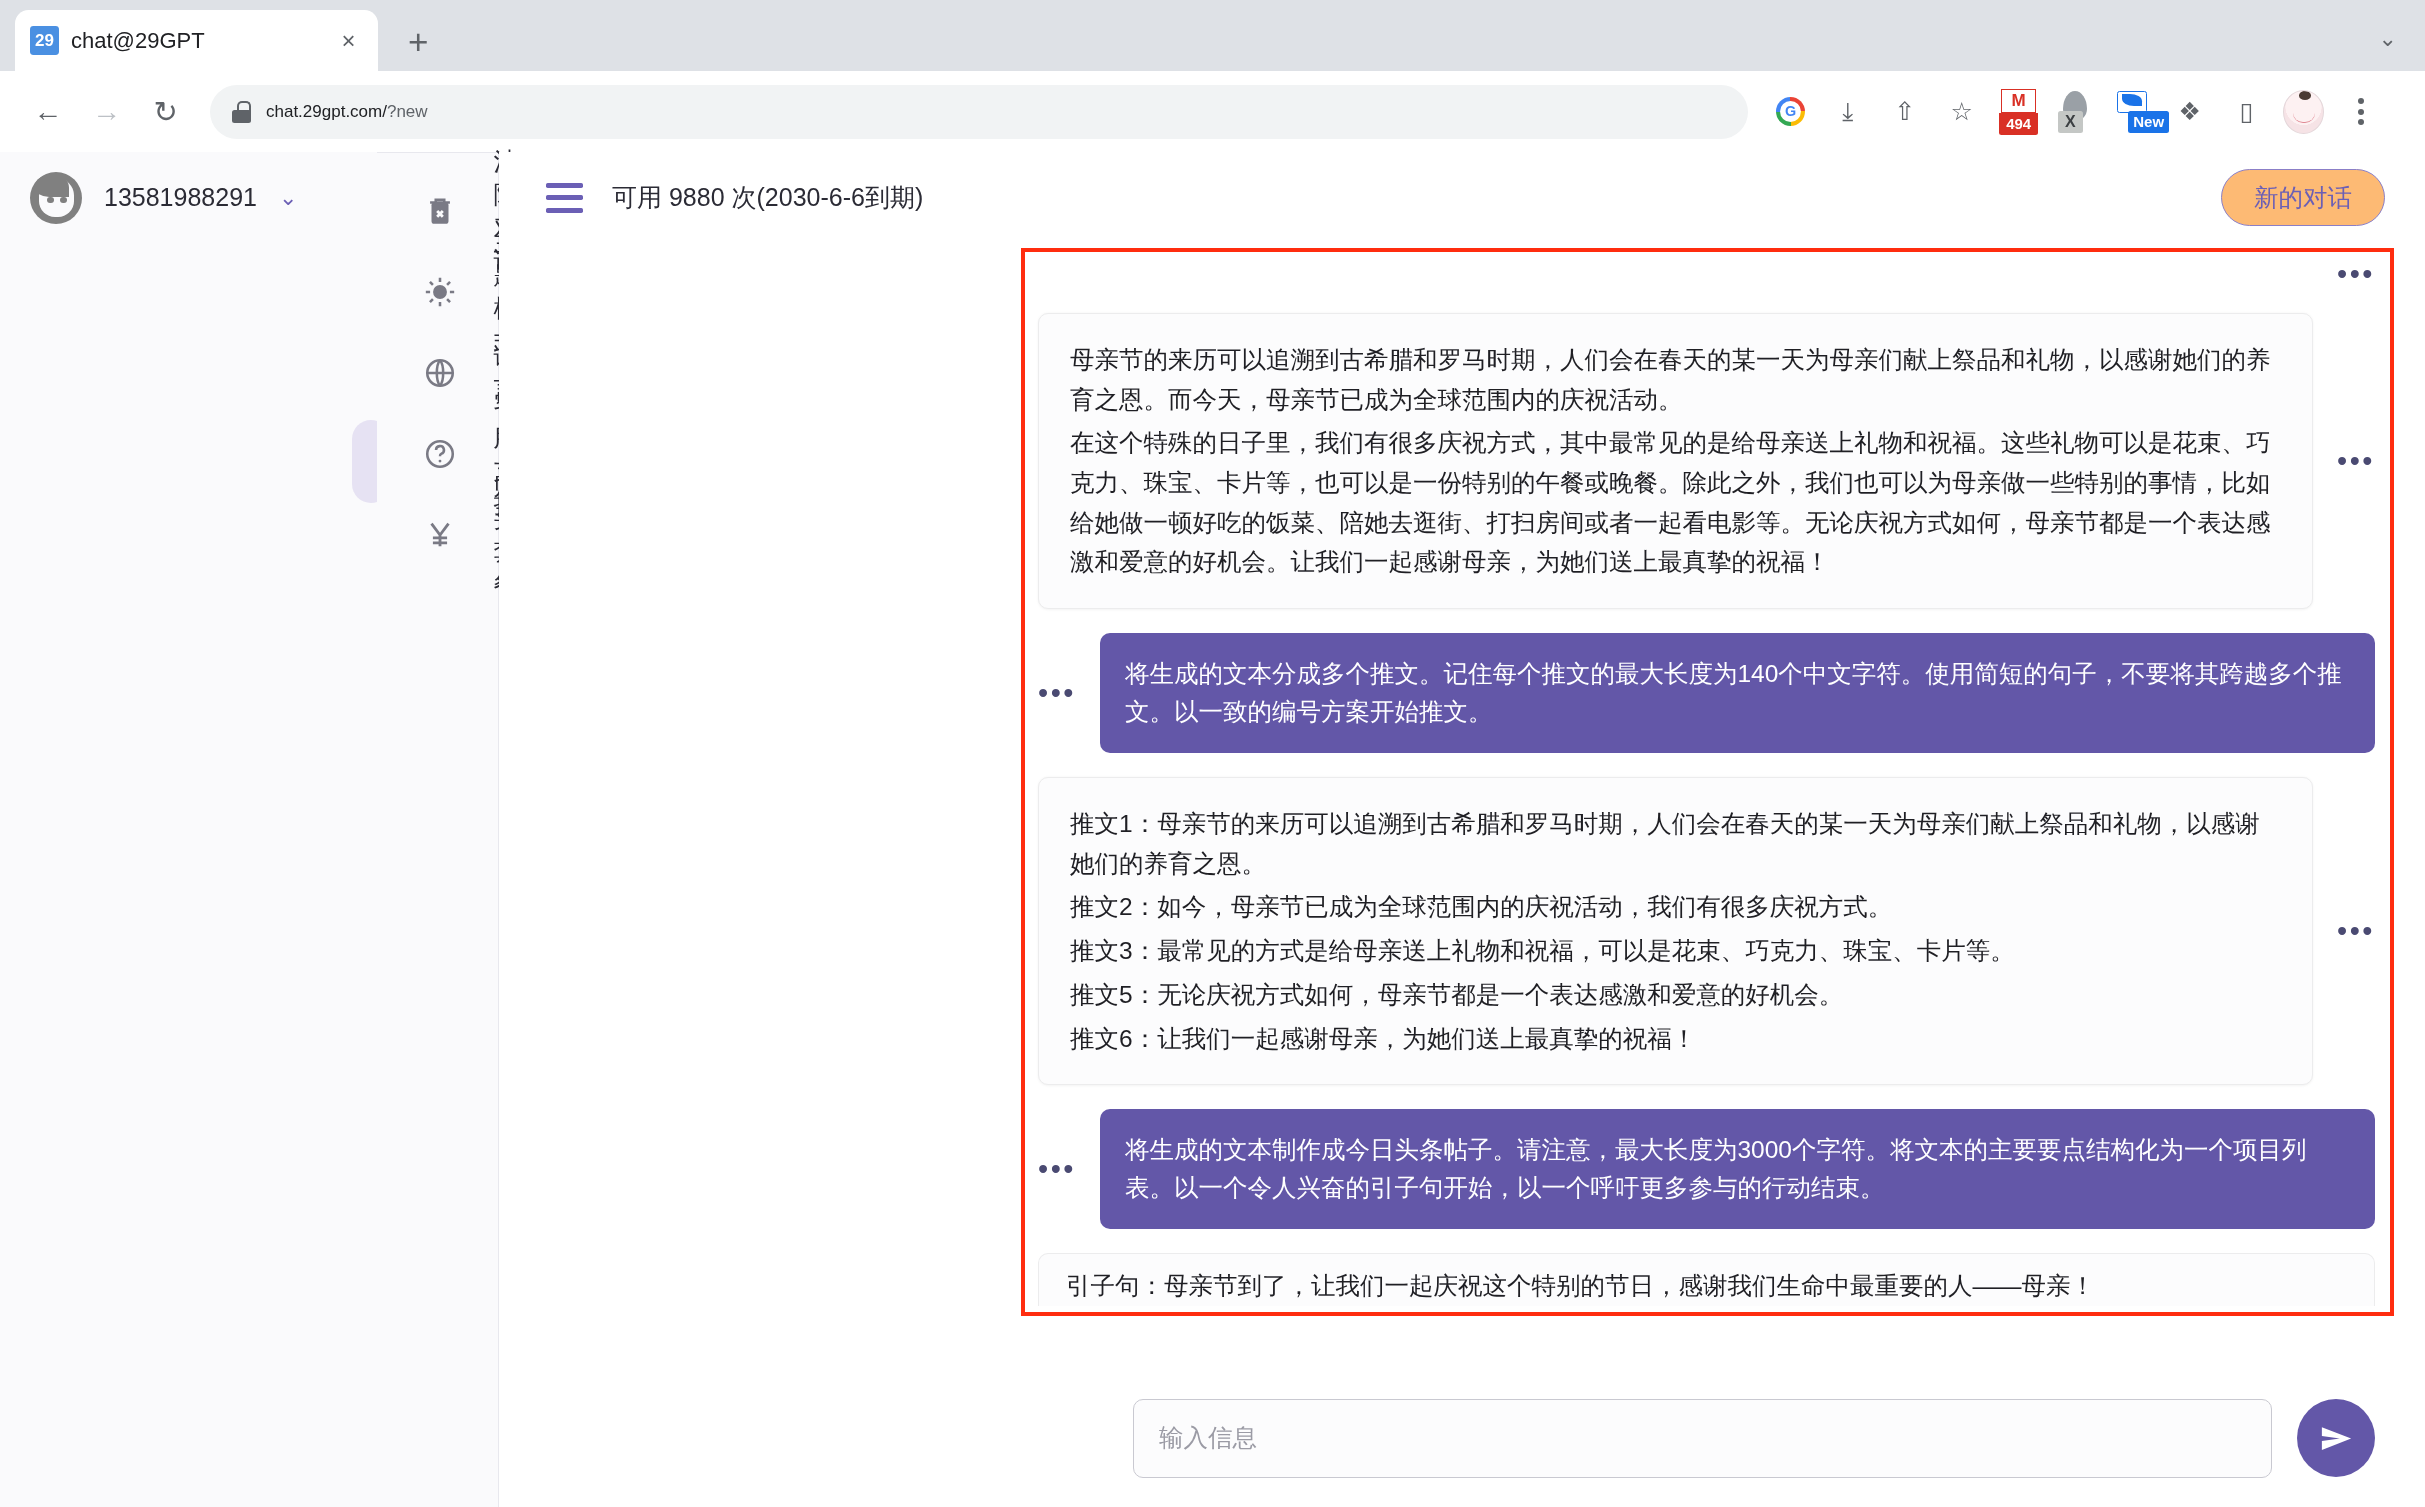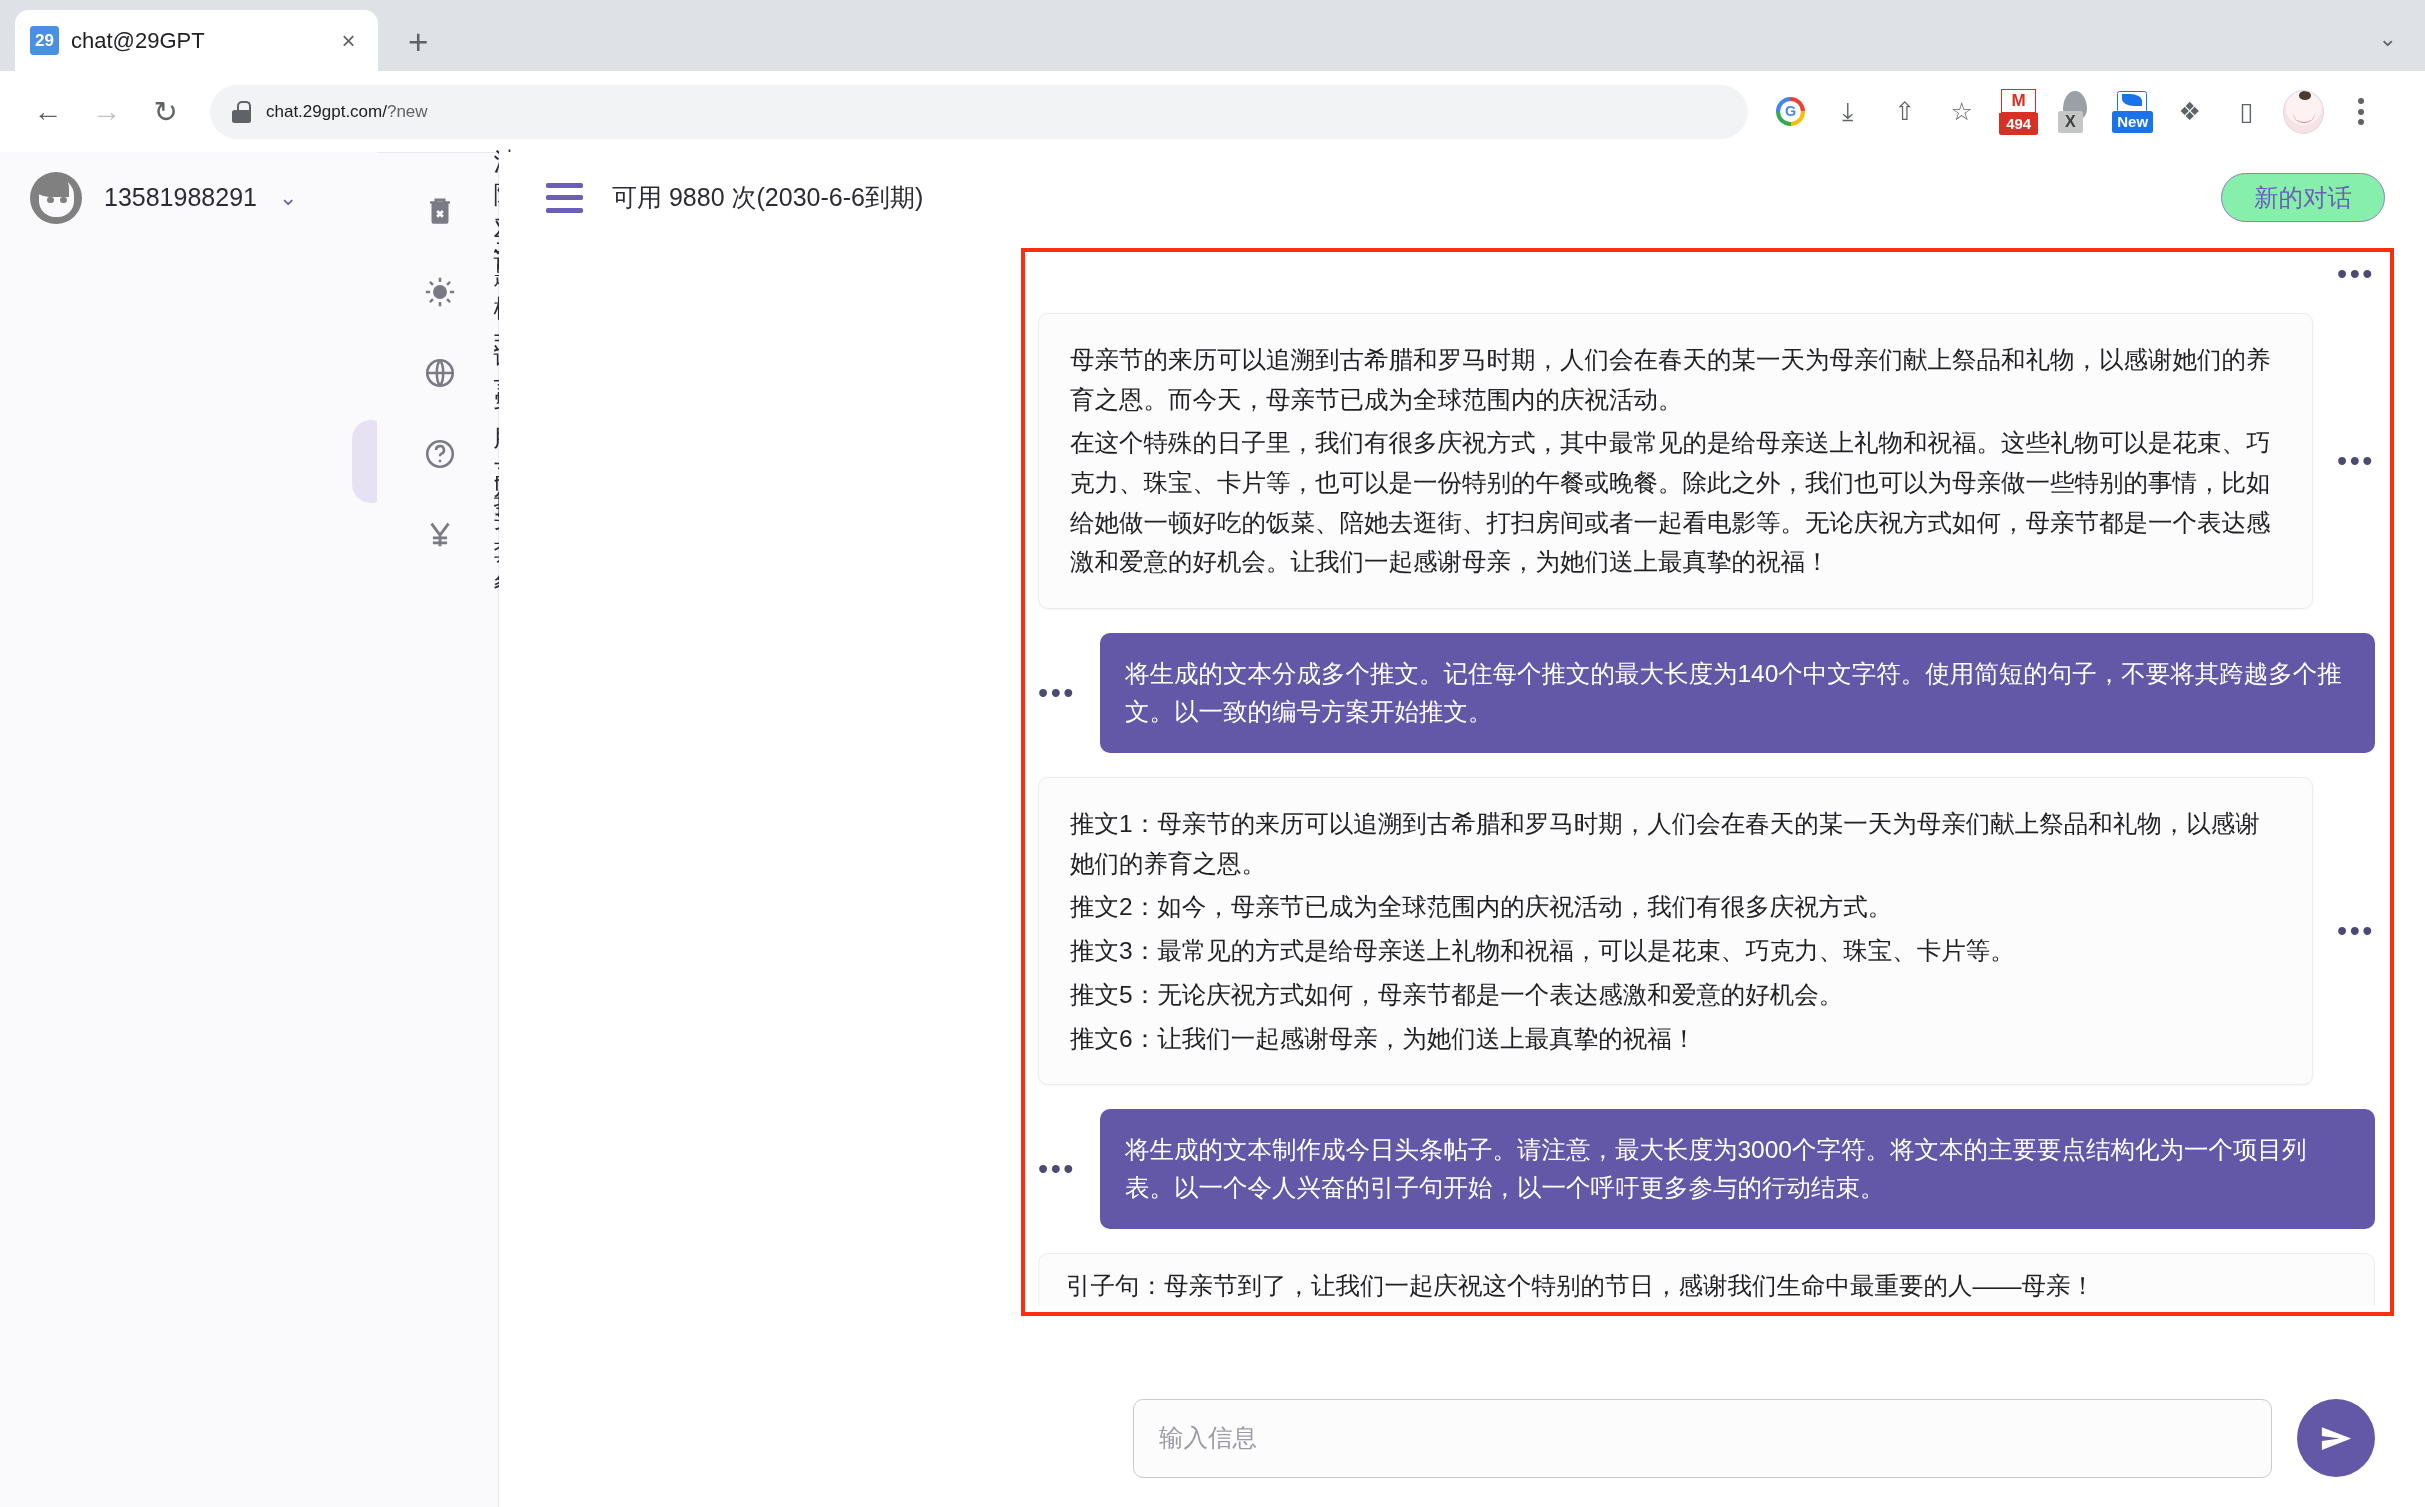--- a/index.html
+++ b/index.html
@@ -99,21 +99,21 @@
   .new-ext { position: relative; width:41px; height:42px; }
   .new-top {
     position:absolute; top:0; left:5px; width:30px; height:22px; background:#fff;
     border:1.7px solid #1a73e8; border-radius:2.5px; overflow:hidden;
   }
   .new-top::after {
     content:''; position:absolute; top:2.5px; left:3.4px; width:20px; height:12px;
     background:#1a73e8; border-radius: 0 60% 0 60%;
   }
   .new-badge {
-    position:absolute; bottom:0; left:0; width:41px; height:22px; background:#1a73e8;
+    position:absolute; bottom:0; left:16px; width:41px; height:22px; background:#1a73e8;
     color:#fff; font-size:15px; font-weight:700; display:flex; align-items:center;
     justify-content:center; border-radius:2.5px;
   }
   .avatar-ext {
     width: 41px; height: 44px; border-radius: 50%;
     background: radial-gradient(circle at 50% 38%, #fdf1f2 0 55%, #f6e3e6 56% 100%);
     border: 0.8px solid #e4d7da; position: relative; overflow: hidden;
   }
   .avatar-ext::before {
     content:''; position:absolute; top:0.8px; left:14.4px; width:12px; height:8.5px;
@@ -176,22 +176,22 @@
     height: 91px; flex: 0 0 91px; display: flex; align-items: center;
     padding: 0 41px 0 47px; gap: 29px;
   }
   .hamburger { width: 37px; height: 30px; display: flex; flex-direction: column; justify-content: space-between; cursor: pointer; }
   .hamburger i { display: block; height: 5px; background: #6b5fb5; border-radius: 1.7px; }
   .hamburger i:nth-child(1) { width: 37px; }
   .hamburger i:nth-child(2) { width: 37px; }
   .hamburger i:nth-child(3) { width: 37px; }
   .quota { font-size: 25px; color: #2b2b35; flex: 1; }
   .new-chat-btn {
-    height: 49px; padding: 0 32px; border: 1.7px solid #8b7fc7; border-radius: 34px;
-    color: #6b5fb5; font-size: 24.5px; background: #86efac; cursor: pointer;
+    height: 57px; padding: 0 32px; border: 1.7px solid #8b7fc7; border-radius: 34px;
+    color: #6b5fb5; font-size: 24.5px; background: #fdba74; cursor: pointer;
     display: flex; align-items: center;
   }
 
   
   .chat-wrap { flex: 1; position: relative; min-height: 0; overflow: hidden; padding: 0 0 0 0; }
   .chat-outline {
     position: absolute; left: 522px; right: 32px; top: 5px; height: 1068px;
     border: 4.2px solid #ff2d0f; pointer-events: none; z-index: 5;
   }
   .chat-scroll { height: 100%; padding: 17px 51px 0 539px; }

